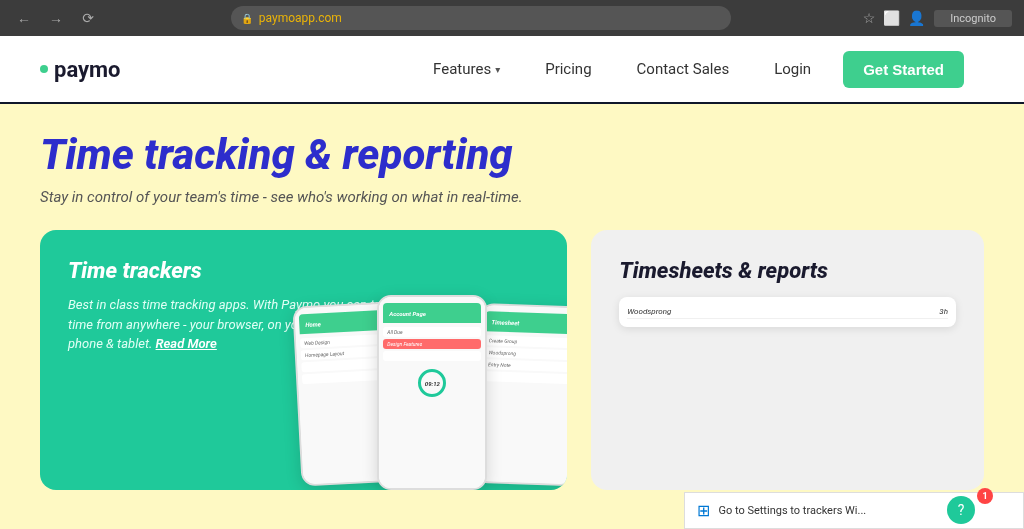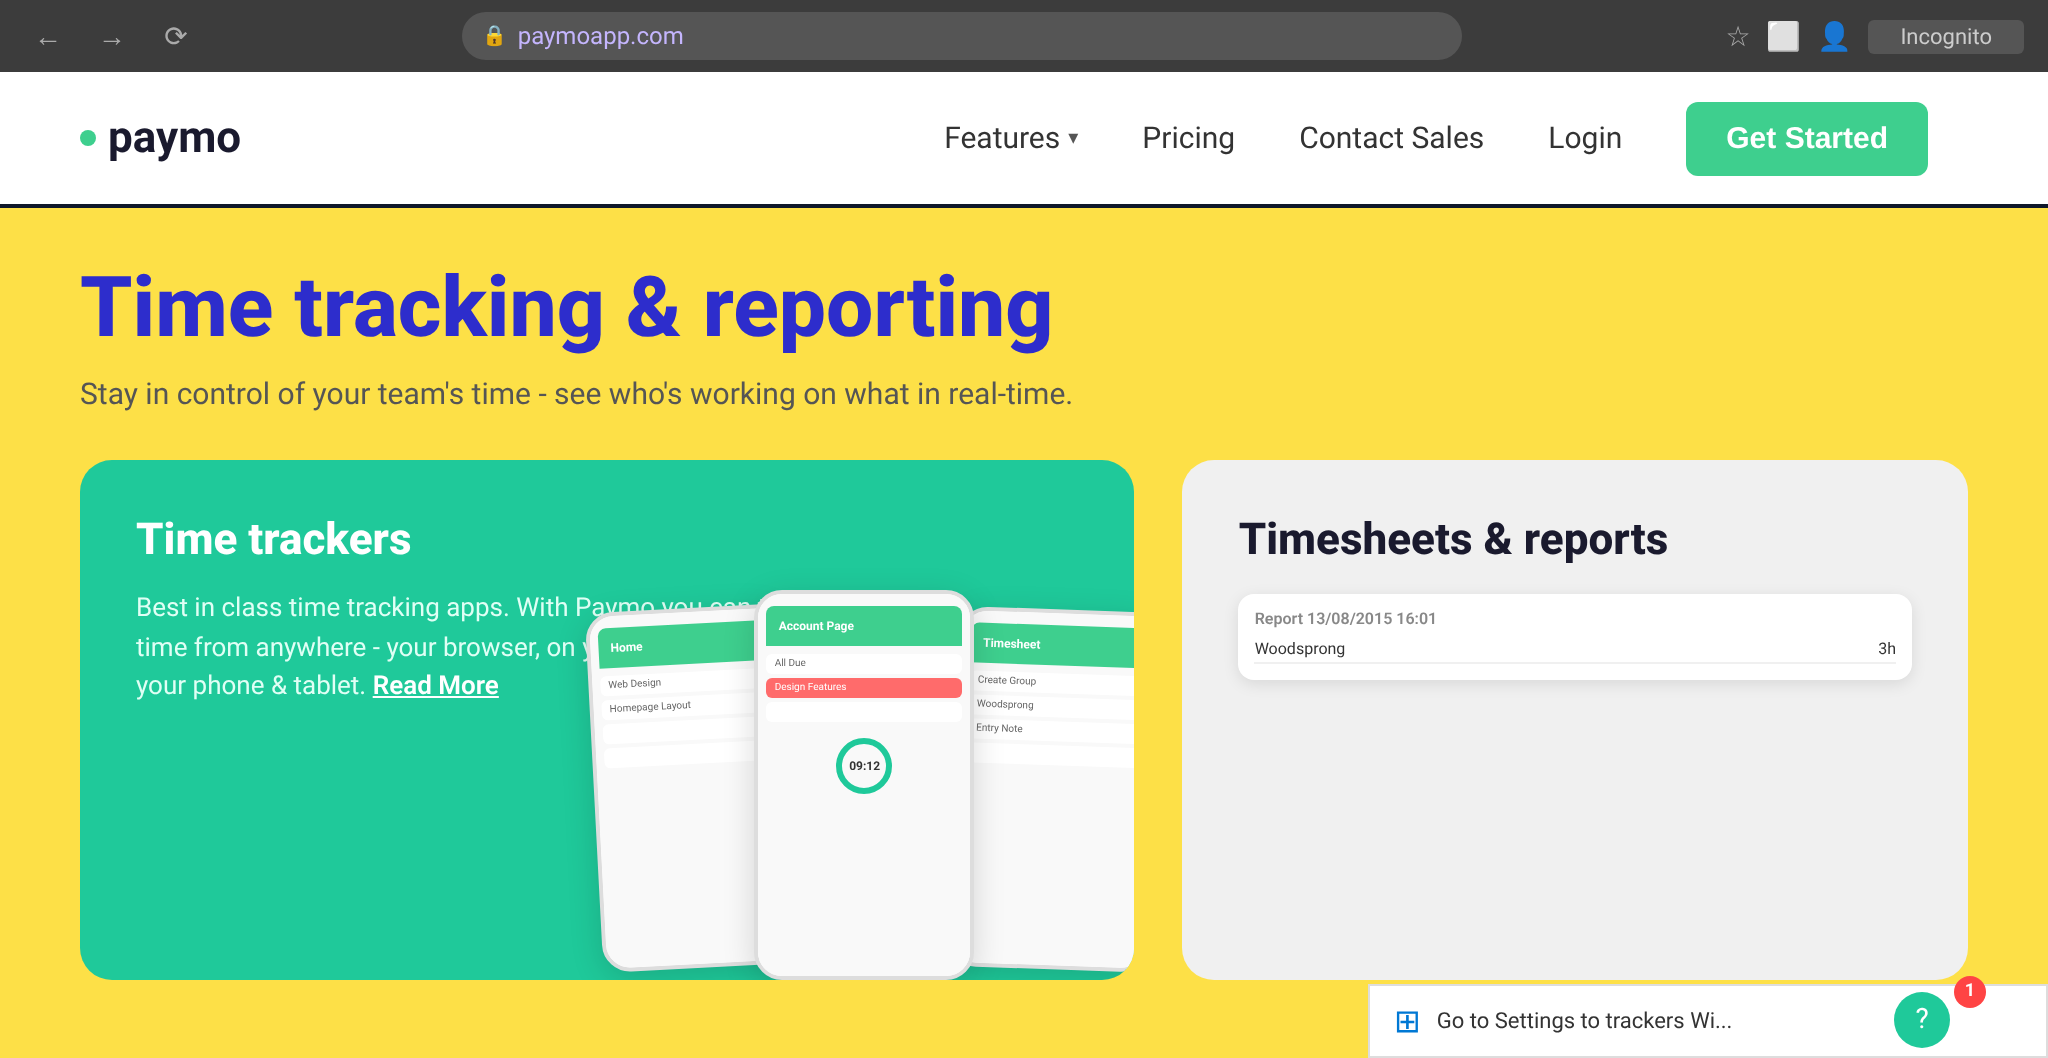--- a/index.html
+++ b/index.html
@@ -34,21 +34,21 @@
       padding: 0 10px;
       max-width: 500px;
       margin: 0 auto;
     }
     .browser-address-bar .lock-icon {
       color: #aaa;
       font-size: 10px;
       margin-right: 5px;
     }
     .browser-address-text {
-      color: #c4b5fd;
+      color: #eab308;
       font-size: 12px;
     }
     .browser-right-icons {
       display: flex;
       align-items: center;
       gap: 8px;
       color: #aaa;
       font-size: 14px;
     }
     .incognito-badge {
@@ -93,42 +93,44 @@
       margin-right: 20px;
     }
     .nav-link {
       color: #333;
       font-size: 15px;
       text-decoration: none;
       cursor: pointer;
       display: flex;
       align-items: center;
       gap: 4px;
+      margin-left: 13px;
     }
     .chevron-down {
       font-size: 10px;
       color: #555;
     }
     .btn-get-started {
       background: #3ecf8e;
       color: #fff;
       border: none;
       padding: 10px 20px;
       border-radius: 6px;
       font-size: 15px;
       font-weight: 700;
       cursor: pointer;
     }
 
     
     .main-content {
-      background: #fde047;
+      background: #fef9c3;
       padding: 28px 40px 0 40px;
       height: calc(529px - 36px - 68px);
       overflow: hidden;
+      font-style: italic;
     }
 
     .page-title {
       font-size: 42px;
       font-weight: 800;
       color: #2d2dcc;
       line-height: 1.1;
       margin-bottom: 10px;
     }
     .page-subtitle {
@@ -425,23 +427,20 @@
             <div class="phone-row"></div>
           </div>
         </div>
       </div>
     </div>
 
     <div class="card-gray">
       <h2 class="card-gray-title">Timesheets &amp; reports</h2>
 
       <div class="timesheet-preview">
-        <div class="ts-header">
-          <span>Report 13/08/2015 16:01</span>
-        </div>
         <div class="ts-row">
           <span>Woodsprong</span>
           <span>3h</span>
         </div>
       </div>
     </div>
 
   </div>
 </div>
 

